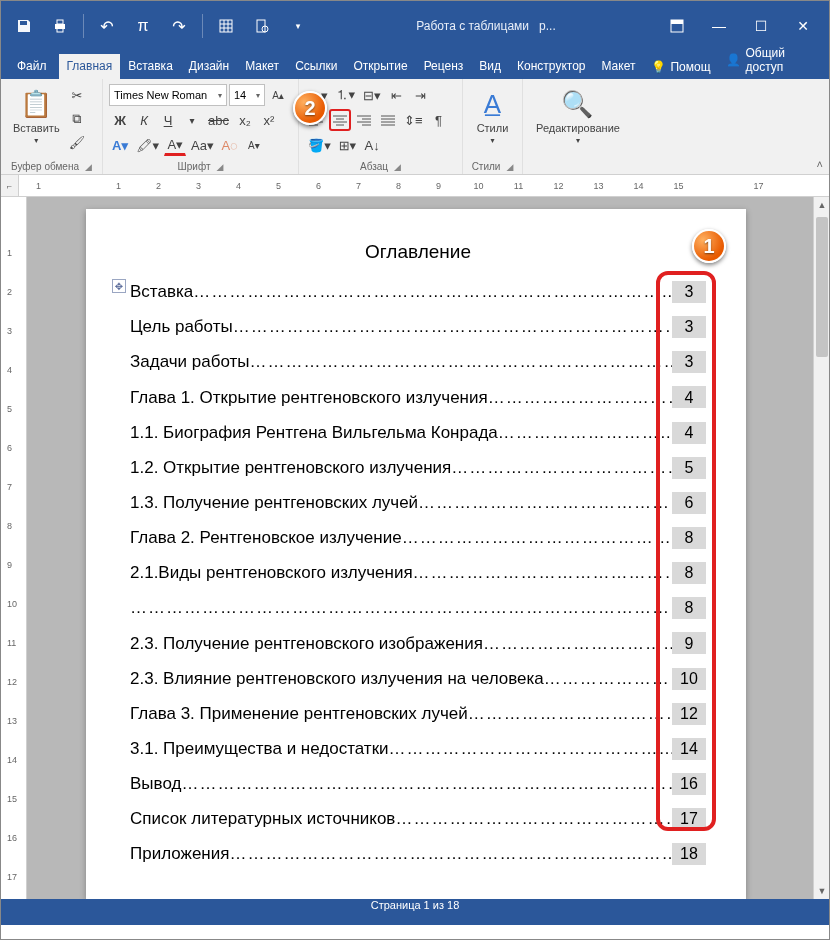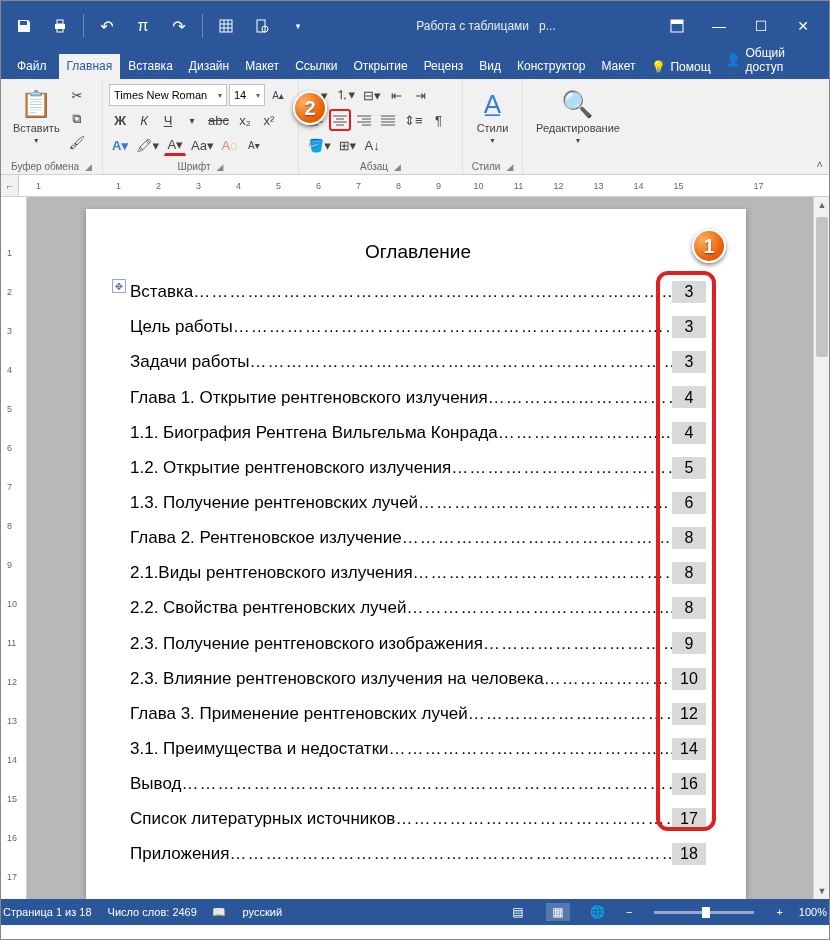--- a/index.html
+++ b/index.html
@@ -56,21 +56,21 @@
 .toc-row { display: flex; align-items: baseline; font-size: 17px; color: #000; margin-bottom: 12px; line-height: 1.35; }
 .toc-row .txt { white-space: nowrap; }
 .toc-row .dots { flex: 1; overflow: hidden; letter-spacing: 1px; white-space: nowrap; }
 .toc-row .pg { width: 34px; height: 22px; background: #D9D9D9; text-align: center; font-size: 16px; display:flex; align-items:center; justify-content:center; }
 .toc-highlight { position: absolute; right: -10px; top: -10px; width: 60px; height: 560px; border: 4px solid #E02020; border-radius: 12px; pointer-events: none; }
 
 
 .badge { position: absolute; width: 34px; height: 34px; border-radius: 50%; background: radial-gradient(circle at 30% 30%, #ffb060, #e85a00 70%); border: 2px solid #fff; box-shadow: 0 2px 4px rgba(0,0,0,0.5); color: #fff; font-weight: bold; font-size: 20px; display: flex; align-items: center; justify-content: center; text-shadow: 0 1px 2px rgba(0,0,0,0.5); }
 
 
-.statusbar { background: #2B579A; height: 26px; display: flex; align-items: center; color: #fff; font-size: 11px; padding: 0 2px; gap: 16px; }
+.statusbar { background: #2B579A; height: 26px; display: flex; align-items: center; color: #fff; font-size: 11px; padding: 0 2px; gap: 16px; flex-direction: column; }
 .statusbar .spacer { flex: 1; }
 .statusbar .view-btn { width: 24px; height: 18px; display: flex; align-items: center; justify-content: center; font-size: 12px; }
 .zoom-slider { width: 100px; height: 3px; background: rgba(255,255,255,0.5); position: relative; margin: 0 6px; }
 .zoom-slider .thumb { position: absolute; left: 48px; top: -4px; width: 8px; height: 11px; background: #fff; }
 
 
 .vscroll { width: 16px; background: #f1f1f1; border-left: 1px solid #d0d0d0; position: relative; }
 .vscroll .thumb { position: absolute; top: 20px; left: 2px; width: 12px; height: 140px; background: #c4c4c4; border-radius: 2px; }
 .vscroll .arr { position: absolute; left: 0; width: 16px; height: 16px; display:flex; align-items:center; justify-content:center; font-size:9px; color:#666; }
 .vscroll .arr.up { top: 0; }
@@ -381,21 +381,20 @@
             <span class="txt">Глава 2. Рентгеновское излучение</span>
             <span class="dots">……………………………………………………………………………………………………………………………………………………………………………………………………………………</span>
             <span class="pg">8</span>
           </div>
           <div class="toc-row">
             <span class="txt">2.1.Виды рентгеновского излучения</span>
             <span class="dots">……………………………………………………………………………………………………………………………………………………………………………………………………………………</span>
             <span class="pg">8</span>
           </div>
           <div class="toc-row">
-            <span class="txt">2.2. Свойства рентгеновских лучей</span>
             <span class="dots">……………………………………………………………………………………………………………………………………………………………………………………………………………………</span>
             <span class="pg">8</span>
           </div>
           <div class="toc-row">
             <span class="txt">2.3. Получение рентгеновского изображения</span>
             <span class="dots">……………………………………………………………………………………………………………………………………………………………………………………………………………………</span>
             <span class="pg">9</span>
           </div>
           <div class="toc-row">
             <span class="txt">2.3. Влияние рентгеновского излучения на человека</span>

